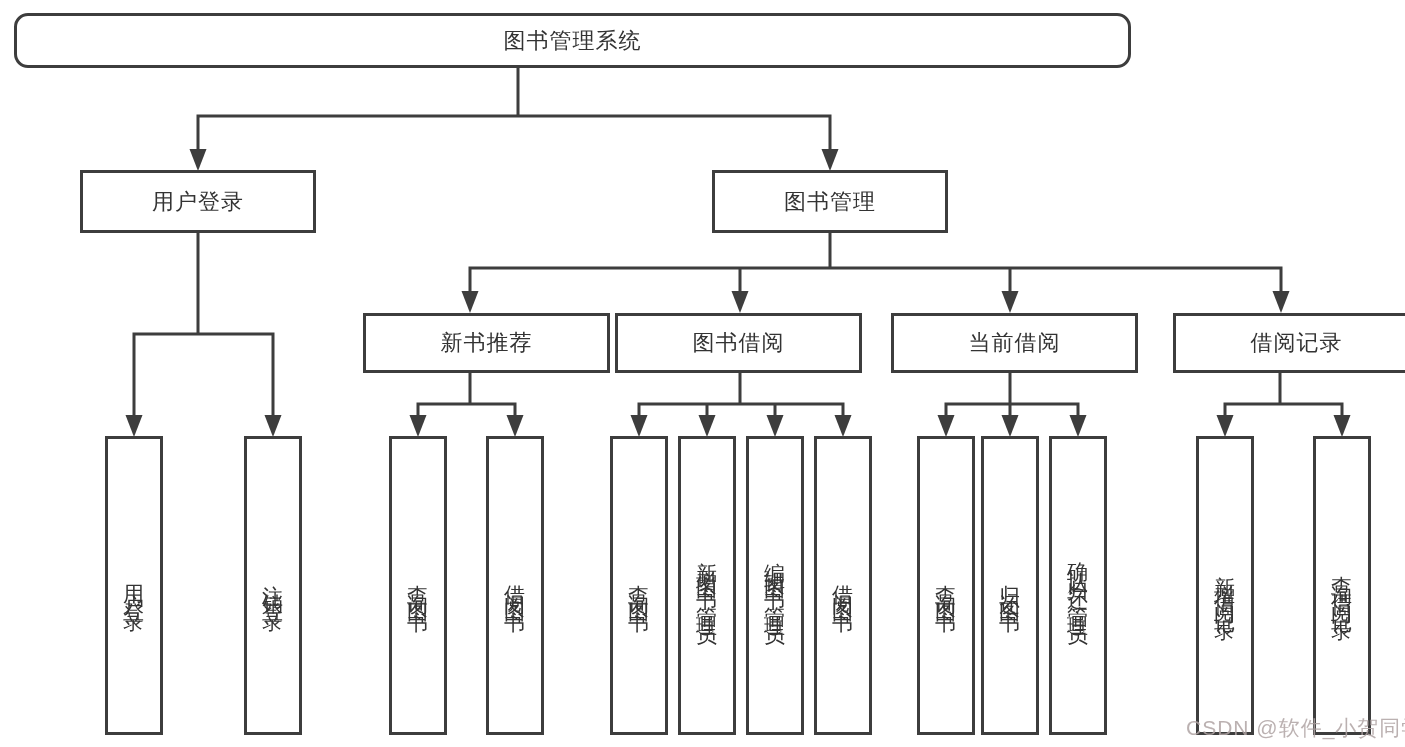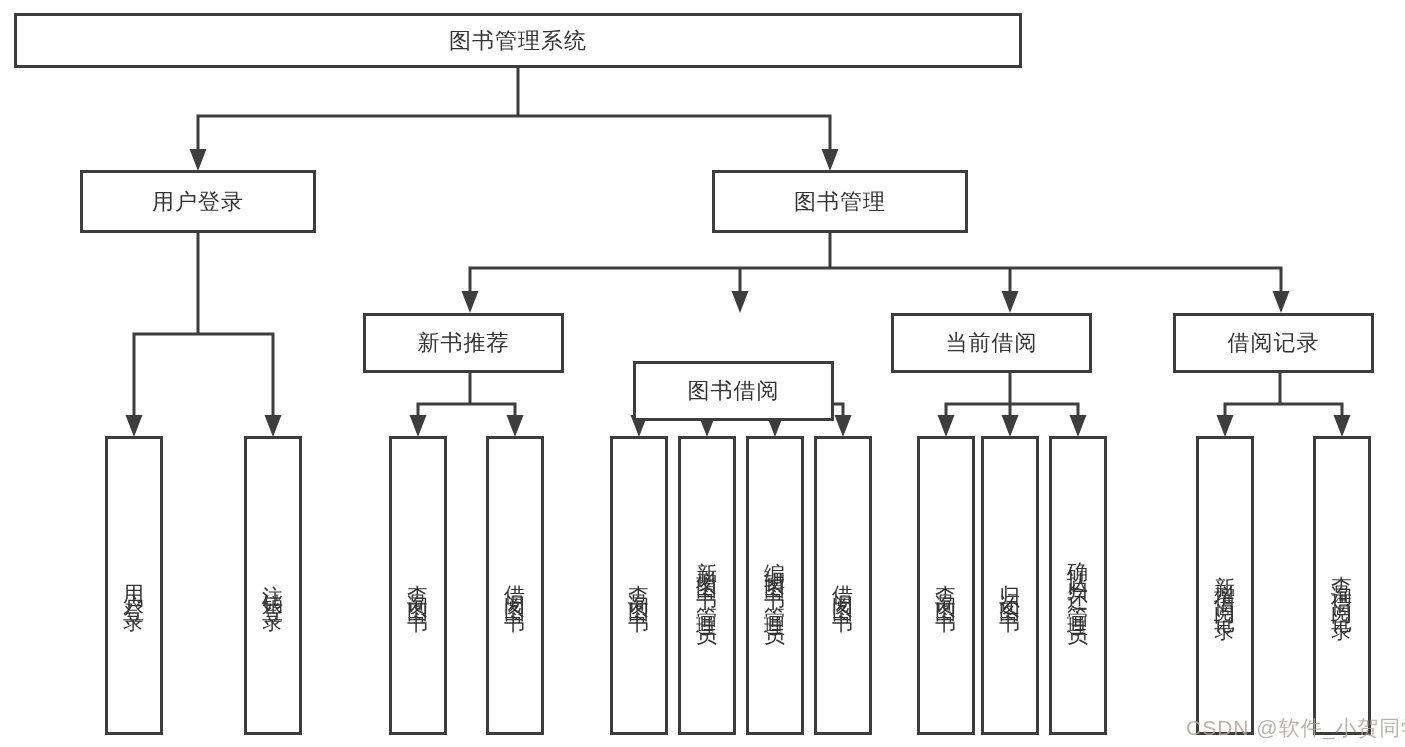--- a/index.html
+++ b/index.html
@@ -50,26 +50,26 @@
   }
   .vbox span {
     writing-mode: vertical-rl;
     text-orientation: mixed;
     font-size: 21px;
     letter-spacing: 9px;
     color: #333333;
     line-height: 1;
     white-space: nowrap;
   }
-  .box-root   { left: 14px;  top: 13px;  width: 1008px; height: 55px; }
+  .box-root   { left: 14px;  top: 13px;  width: 1117px; height: 55px; border-radius: 14px; }
   .box-login  { left: 80px;  top: 170px; width: 236px;  height: 63px; }
-  .box-mgmt   { left: 712px; top: 170px; width: 256px;  height: 63px; }
-  .box-l3     { top: 313px; width: 201px; height: 60px; }
+  .box-mgmt   { left: 712px; top: 170px; width: 236px;  height: 63px; }
+  .box-l3     { top: 313px; width: 247px; height: 60px; }
   .box-newbooks { left: 363px; }
-  .box-borrow   { left: 633px; margin-top: 48px; }
+  .box-borrow   { left: 615px; }
   .box-current  { left: 891px; }
   .box-records  { left: 1173px; }
 
   .leaf-login-1 { left: 105px; }
   .leaf-login-2 { left: 244px; }
   .leaf-nb-1 { left: 389px; }
   .leaf-nb-2 { left: 486px; }
   .leaf-bw-1 { left: 610px; }
   .leaf-bw-2 { left: 678px; }
   .leaf-bw-3 { left: 746px; }

